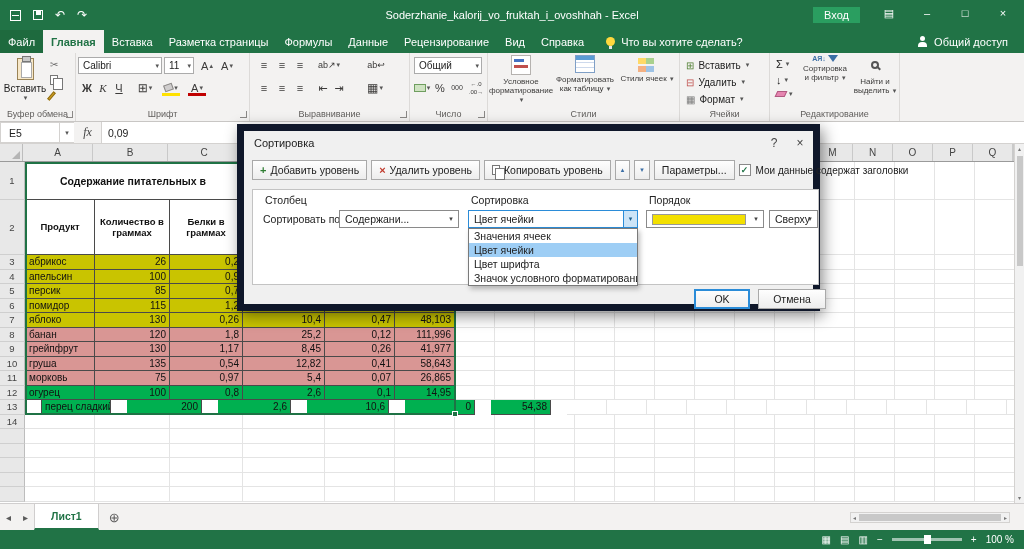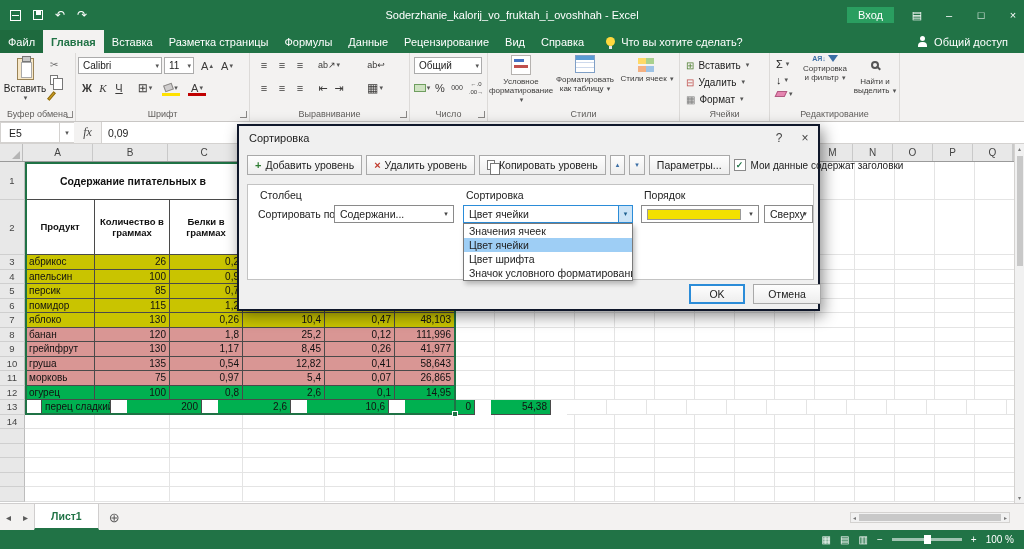--- a/index.html
+++ b/index.html
@@ -10,21 +10,21 @@
   }
 
   
   .titlebar{position:absolute;top:0;left:0;right:0;height:30px;background:var(--green);display:flex;align-items:center;color:#fff;z-index:20;}
   .qat{display:flex;align-items:center;gap:12px;padding-left:10px;font-size:12px;}
   .appbox{width:11px;height:11px;border:1px solid #fff;position:relative;display:inline-block;}
   .appbox::after{content:"";position:absolute;left:1px;right:1px;top:4px;border-top:1px solid #fff;}
   .savebox{width:10px;height:10px;border:1px solid #fff;position:relative;display:inline-block;}
   .savebox::after{content:"";position:absolute;left:2px;top:0;width:5px;height:4px;background:#fff;}
   .title-text{position:absolute;left:50%;transform:translateX(-50%);font-size:11px;white-space:nowrap;}
-  .win-right{margin-left:auto;display:flex;align-items:center;gap:14px;padding-right:2px;}
+  .win-right{margin-left:auto;display:flex;gap:20px;padding-right:12px;}
   .signin{background:#2a9e60;padding:2px 11px;font-size:11px;cursor:pointer;}
   .winbtn{font-size:11px;width:18px;text-align:center;cursor:pointer;}
 
   
   .tabrow{position:absolute;top:30px;left:0;right:0;height:23px;background:var(--green);display:flex;align-items:stretch;color:#fff;z-index:19;}
   #tabs-list{display:flex;align-items:stretch;}
   .tab{display:flex;align-items:center;padding:0 8px;font-size:11px;cursor:pointer;white-space:nowrap;}
   .tab.file{background:#1e6a3e;}
   .tab.active{background:#f3f2f1;color:var(--green);font-weight:bold;}
   .tellme{display:flex;align-items:center;gap:6px;margin-left:14px;font-size:11px;}
@@ -133,21 +133,21 @@
 
   
   .statusbar{position:absolute;bottom:0;left:0;right:0;height:19px;background:var(--green);color:#fff;display:flex;align-items:center;z-index:9;}
   .sb-right{margin-left:auto;display:flex;align-items:center;gap:9px;padding-right:10px;}
   .sb-ic{font-size:10px;cursor:pointer;}
   .zoomtrack{width:70px;height:3px;background:#9fc3b0;position:relative;display:inline-block;cursor:pointer;}
   .zoomthumb{position:absolute;left:32px;top:-3px;width:7px;height:9px;background:#fff;}
   .zoomval{font-size:10px;cursor:pointer;}
 
   
-  .dialog{position:absolute;left:237px;top:124px;width:583px;height:187px;background:#f0f0f0;border:2px solid #0f172a;box-shadow:3px 5px 14px rgba(0,0,0,.45);z-index:60;font-size:10.5px;}
+  .dialog{position:absolute;left:237px;top:124px;width:583px;height:187px;background:#f0f0f0;border:7px solid #0f172a;box-shadow:3px 5px 14px rgba(0,0,0,.45);z-index:60;font-size:10.5px;}
   .dlg-title{height:24px;display:flex;align-items:center;padding-left:10px;font-size:11px;color:#222;}
   .dlg-title .spring{flex:1;}
   .dlg-btn{width:26px;text-align:center;font-size:12px;color:#444;cursor:pointer;}
   .dlg-toolbar{position:absolute;left:8px;top:28px;right:8px;height:22px;display:flex;align-items:center;gap:4px;}
   .dbtn{display:inline-flex;align-items:center;gap:4px;height:20px;padding:0 7px;background:linear-gradient(#fefefe,#ededed);border:1px solid #a9a9a9;font-size:10.5px;color:#222;cursor:pointer;white-space:nowrap;}
   .dbtn.sq{padding:0 5px;font-size:7px;color:#3b6ea5;}
   .ic-add{color:#2e7d32;font-weight:bold;font-size:11px;}
   .ic-del{color:#c0392b;font-weight:bold;font-size:11px;}
   .ic-copy{position:relative;width:8px;height:10px;border:1px solid #777;background:#fff;display:inline-block;}
   .ic-copy::before{content:"";position:absolute;left:2px;top:2px;width:8px;height:10px;border:1px solid #777;background:#fff;}

